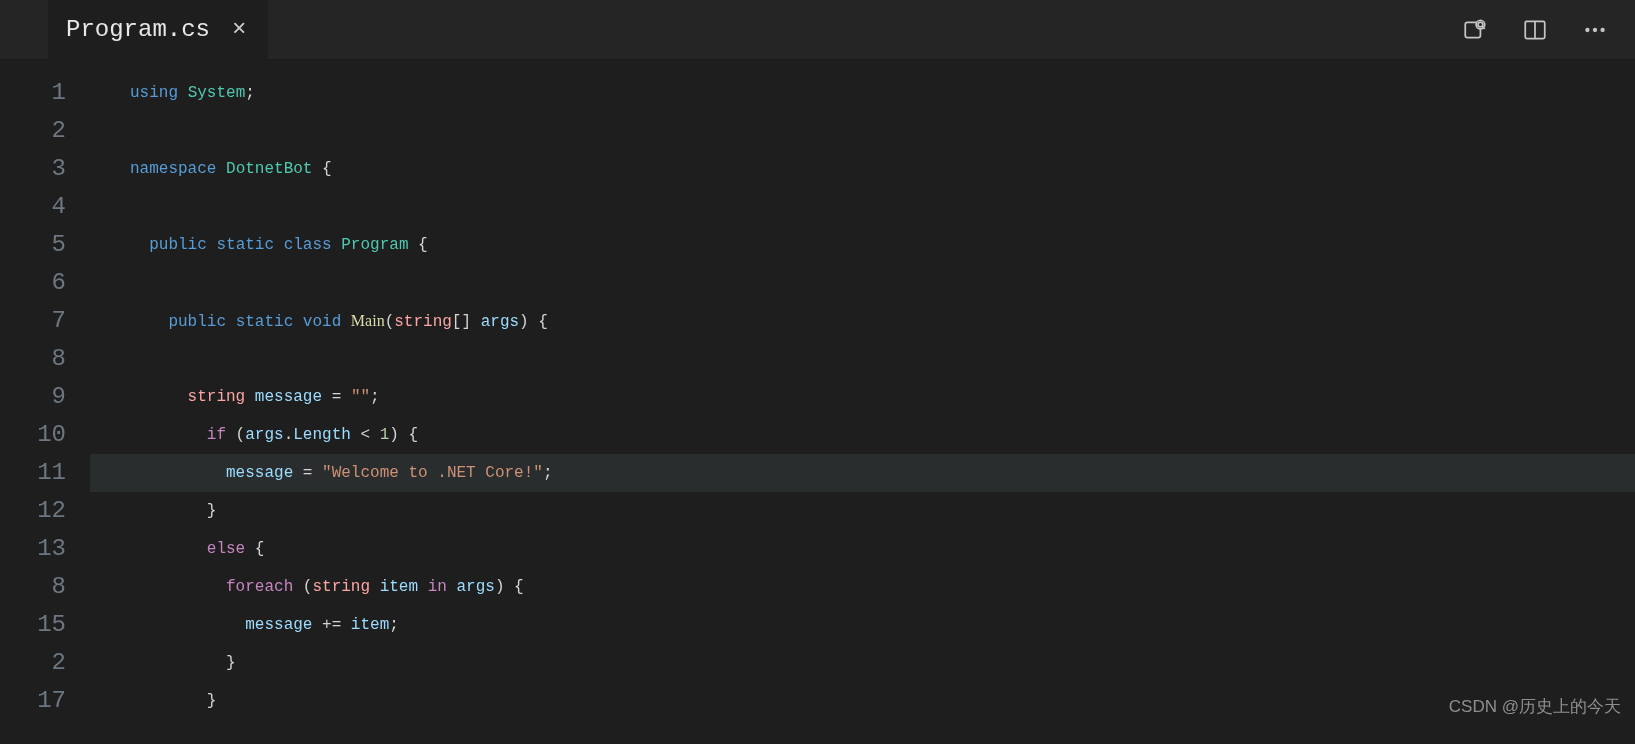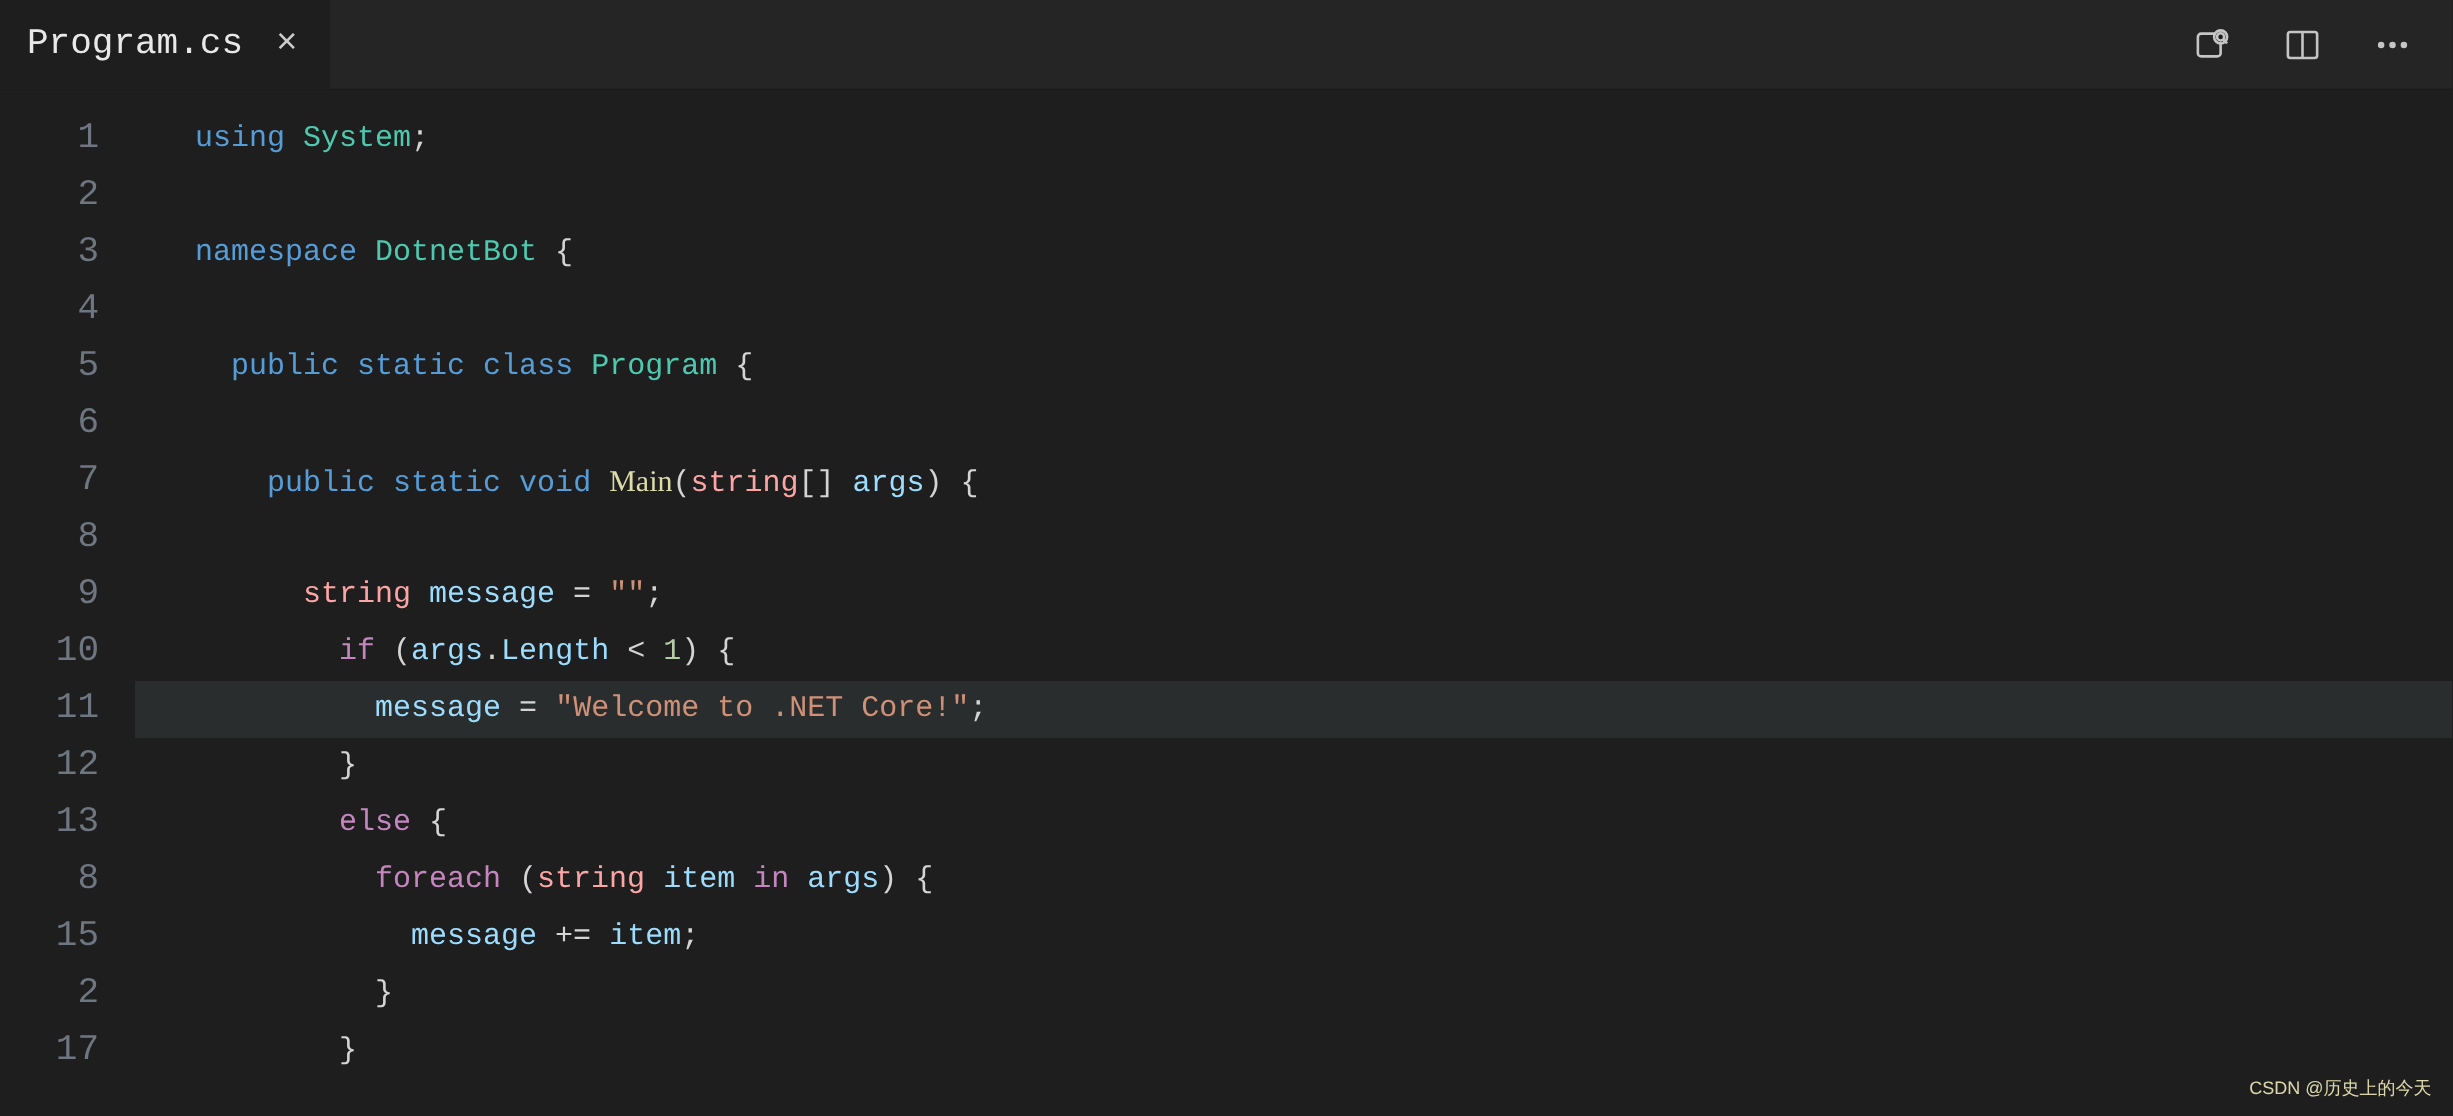--- a/index.html
+++ b/index.html
@@ -16,20 +16,21 @@
     flex-direction: column;
     height: 100%;
   }
   .tab-bar {
     height: 60px;
     background: #252526;
     display: flex;
     align-items: stretch;
     border-bottom: 1px solid #00000040;
     position: relative;
+    padding-left: 48px;
   }
   .tab {
     display: flex;
     align-items: center;
     padding: 0 18px;
     background: #1e1e1e;
     border-right: 1px solid #252526;
     color: #e8e8e8;
     font-size: 24px;
     gap: 18px;
@@ -72,21 +73,21 @@
     text-align: right;
     color: #6e7681;
     font-size: 24px;
     line-height: 38px;
     user-select: none;
   }
   .gutter div { padding-right: 24px; }
   .code {
     flex: 1;
     padding-top: 14px;
-    font-size: 20px;
+    font-size: 16px;
     line-height: 38px;
     white-space: pre;
     position: relative;
   }
   .code .line { padding-left: 40px; height:38px; }
   .line.highlight {
     background: #2a2d2e;
   }
   
   .kw   { color: #569cd6; }     
@@ -95,24 +96,24 @@
   .typekw { color: #fca5a5; }   
   .func { color: #dcdcaa; font-family: Liberation Serif, serif; }     
   .var  { color: #9cdcfe; }     
   .str  { color: #ce9178; }     
   .num  { color: #b5cea8; }     
   .pun  { color: #d4d4d4; }     
   .op   { color: #d4d4d4; }
   .watermark {
     position: fixed;
     right: 14px;
-    bottom: 10px;
+    bottom: 26px;
     font-family: "Segoe UI", Arial, sans-serif;
-    font-size: 12px;
-    color: #fef9c3;
+    font-size: 17px;
+    color: #a3a3a3;
     opacity: .85;
     pointer-events: none;
   }
 </style>
 </head>
 <body>
 
 <div class="editor-container">
 
   <div class="tab-bar">

